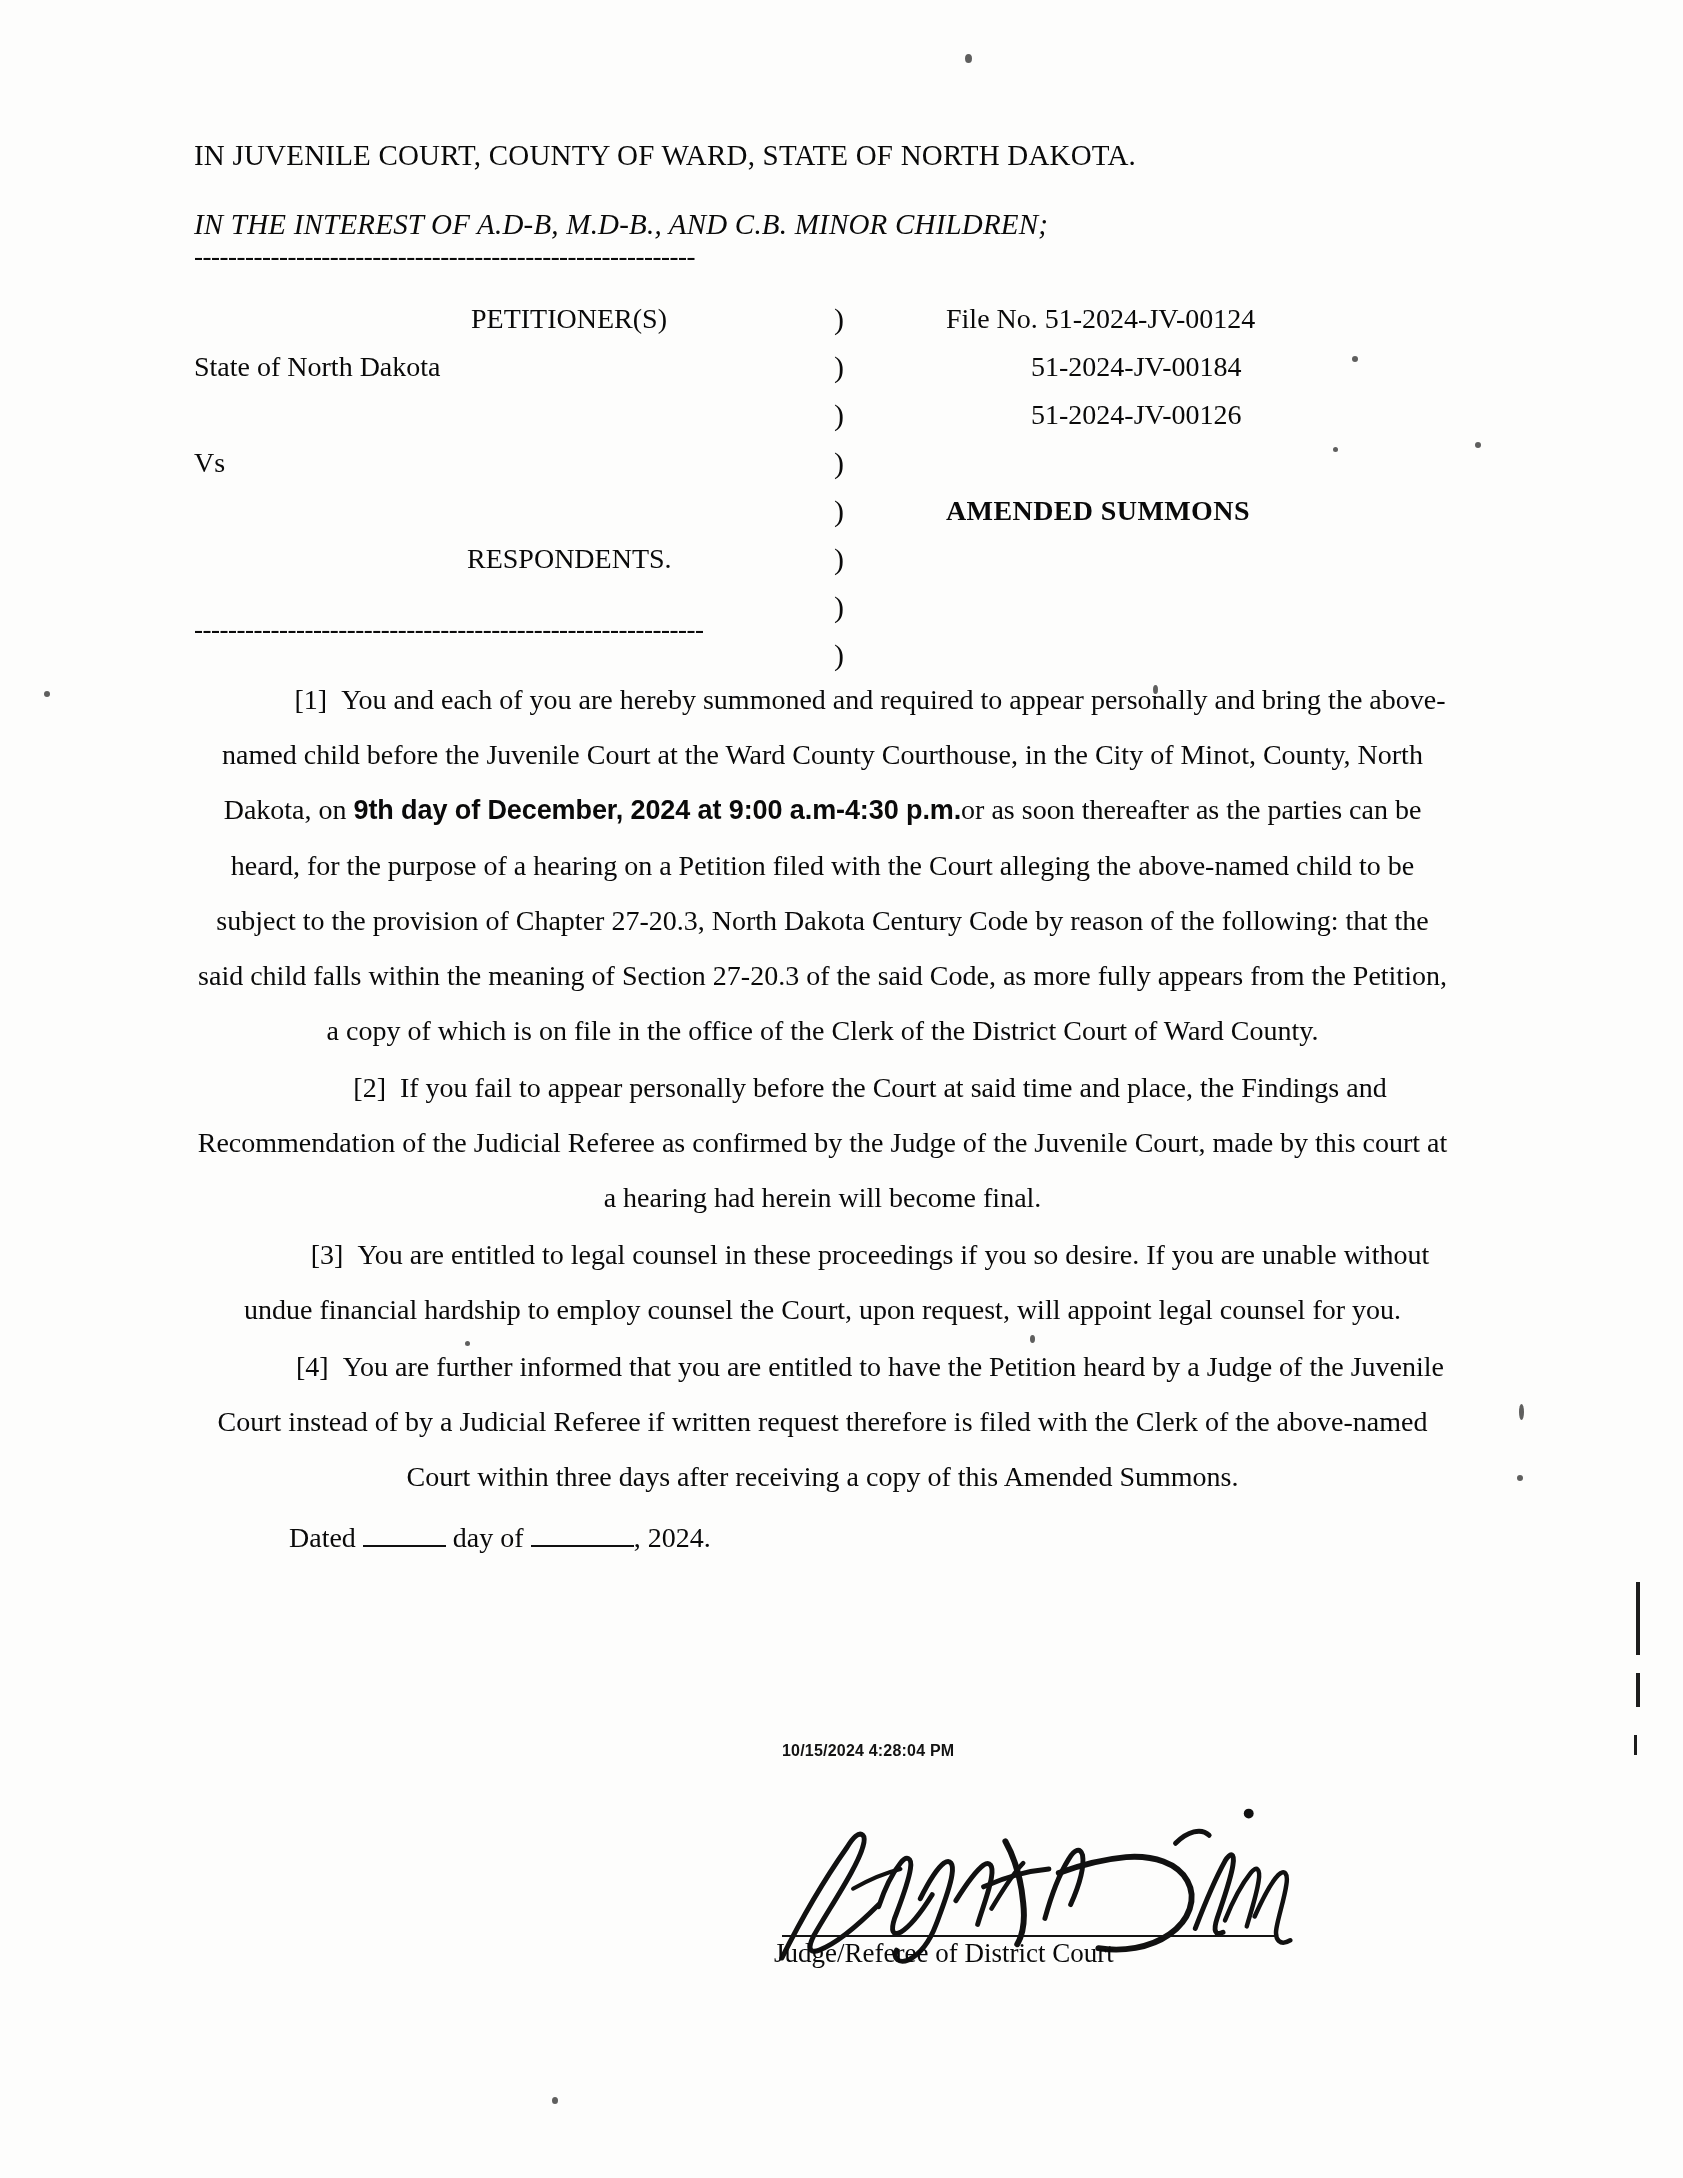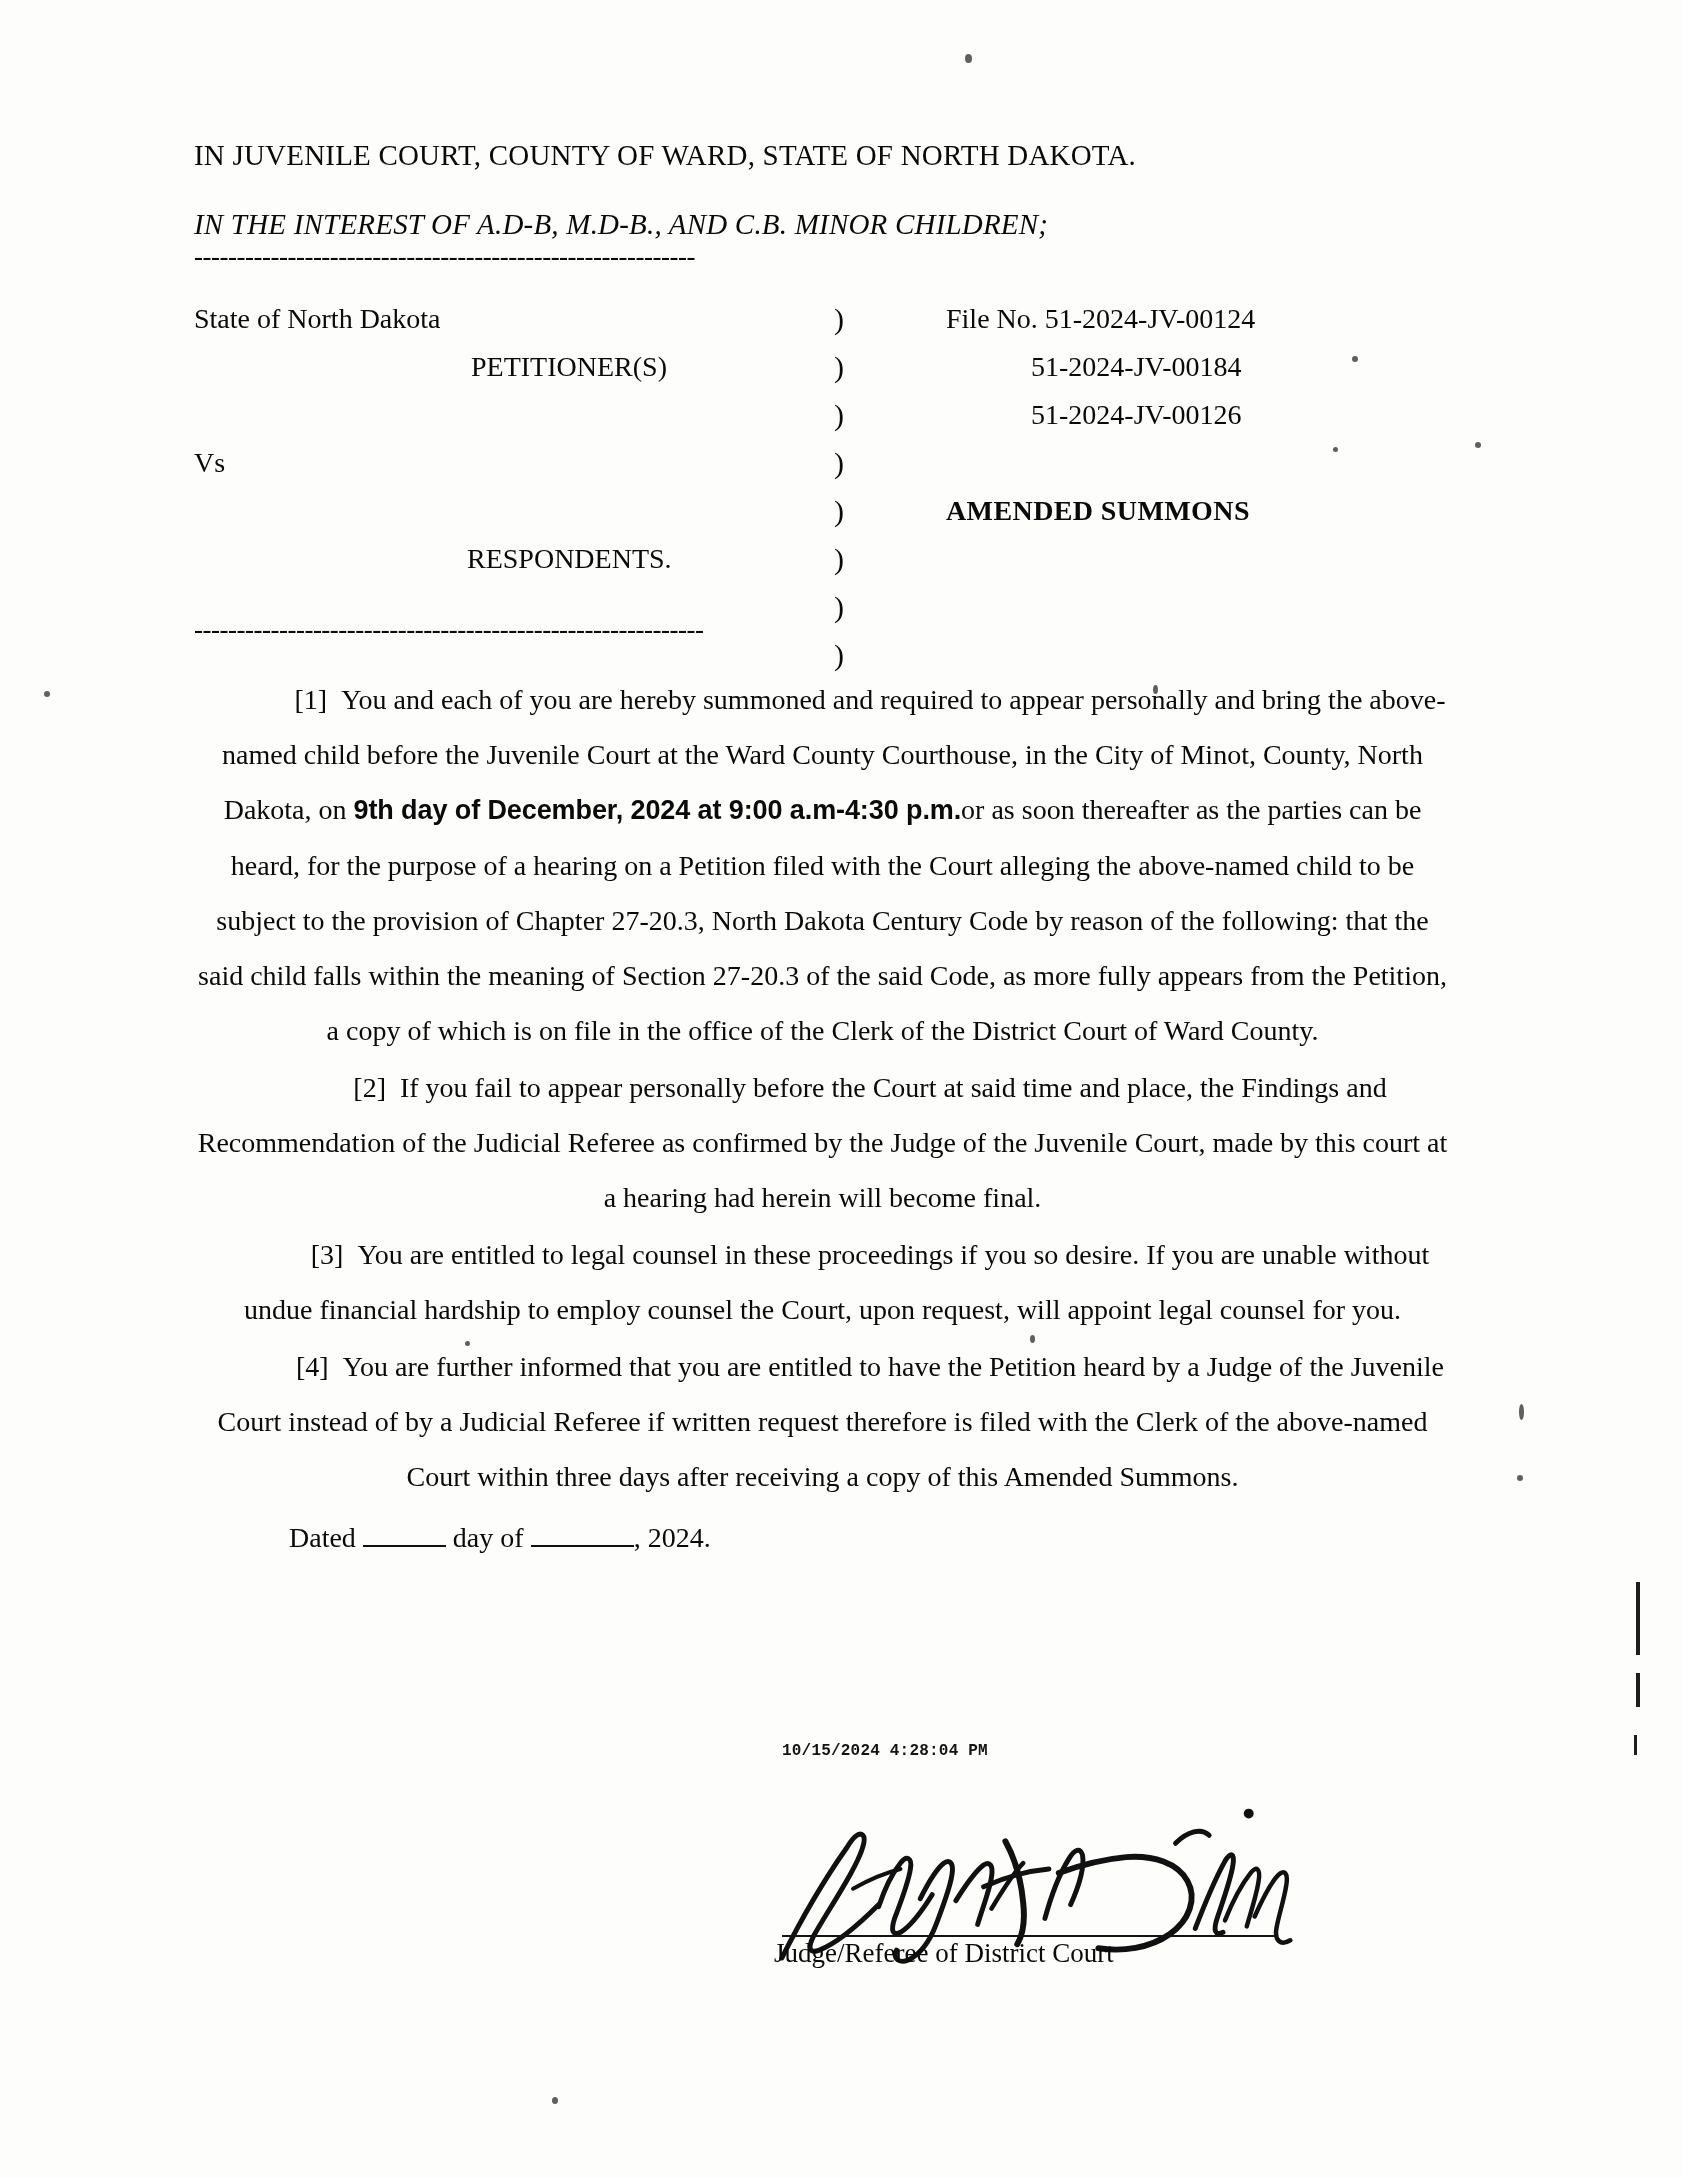--- a/index.html
+++ b/index.html
@@ -145,21 +145,21 @@
   .blank.w1 { width: 83px; }
   .blank.w2 { width: 103px; }
 
   .sig-area {
     position: absolute;
     left: 782px;
     top: 1742px;
     width: 594px;
   }
   .timestamp {
-    font-family: Liberation Mono, monospace;
+    font-family: Liberation Sans, sans-serif;
     font-weight: bold;
     font-size: 16px;
     letter-spacing: 0.2px;
     color: #131313;
     margin-bottom: 40px;
   }
   .sig-svg {
     position: absolute;
     left: -20px;
     top: 28px;
@@ -216,22 +216,22 @@
 
       <div class="line-hdr">IN JUVENILE COURT, COUNTY OF WARD, STATE OF NORTH DAKOTA.</div>
 
       <div class="line-hdr" style="margin-bottom:10px;font-style:italic;">IN THE INTEREST OF A.D-B, M.D-B., AND C.B. MINOR CHILDREN;</div>
 
       <div class="dashes">-----------------------------------------------------------</div>
 
       <div class="caption">
 
         <div class="cap-left">
+          <div class="cap-row indent">PETITIONER(S)</div>
           <div class="cap-row">State of North Dakota</div>
-          <div class="cap-row indent">PETITIONER(S)</div>
           <div class="cap-row">&nbsp;</div>
           <div class="cap-row">Vs</div>
           <div class="cap-row">&nbsp;</div>
           <div class="cap-row indent2">RESPONDENTS.</div>
         </div>
 
         <div class="cap-parens">
           <div class="paren">)</div>
           <div class="paren">)</div>
           <div class="paren">)</div>

